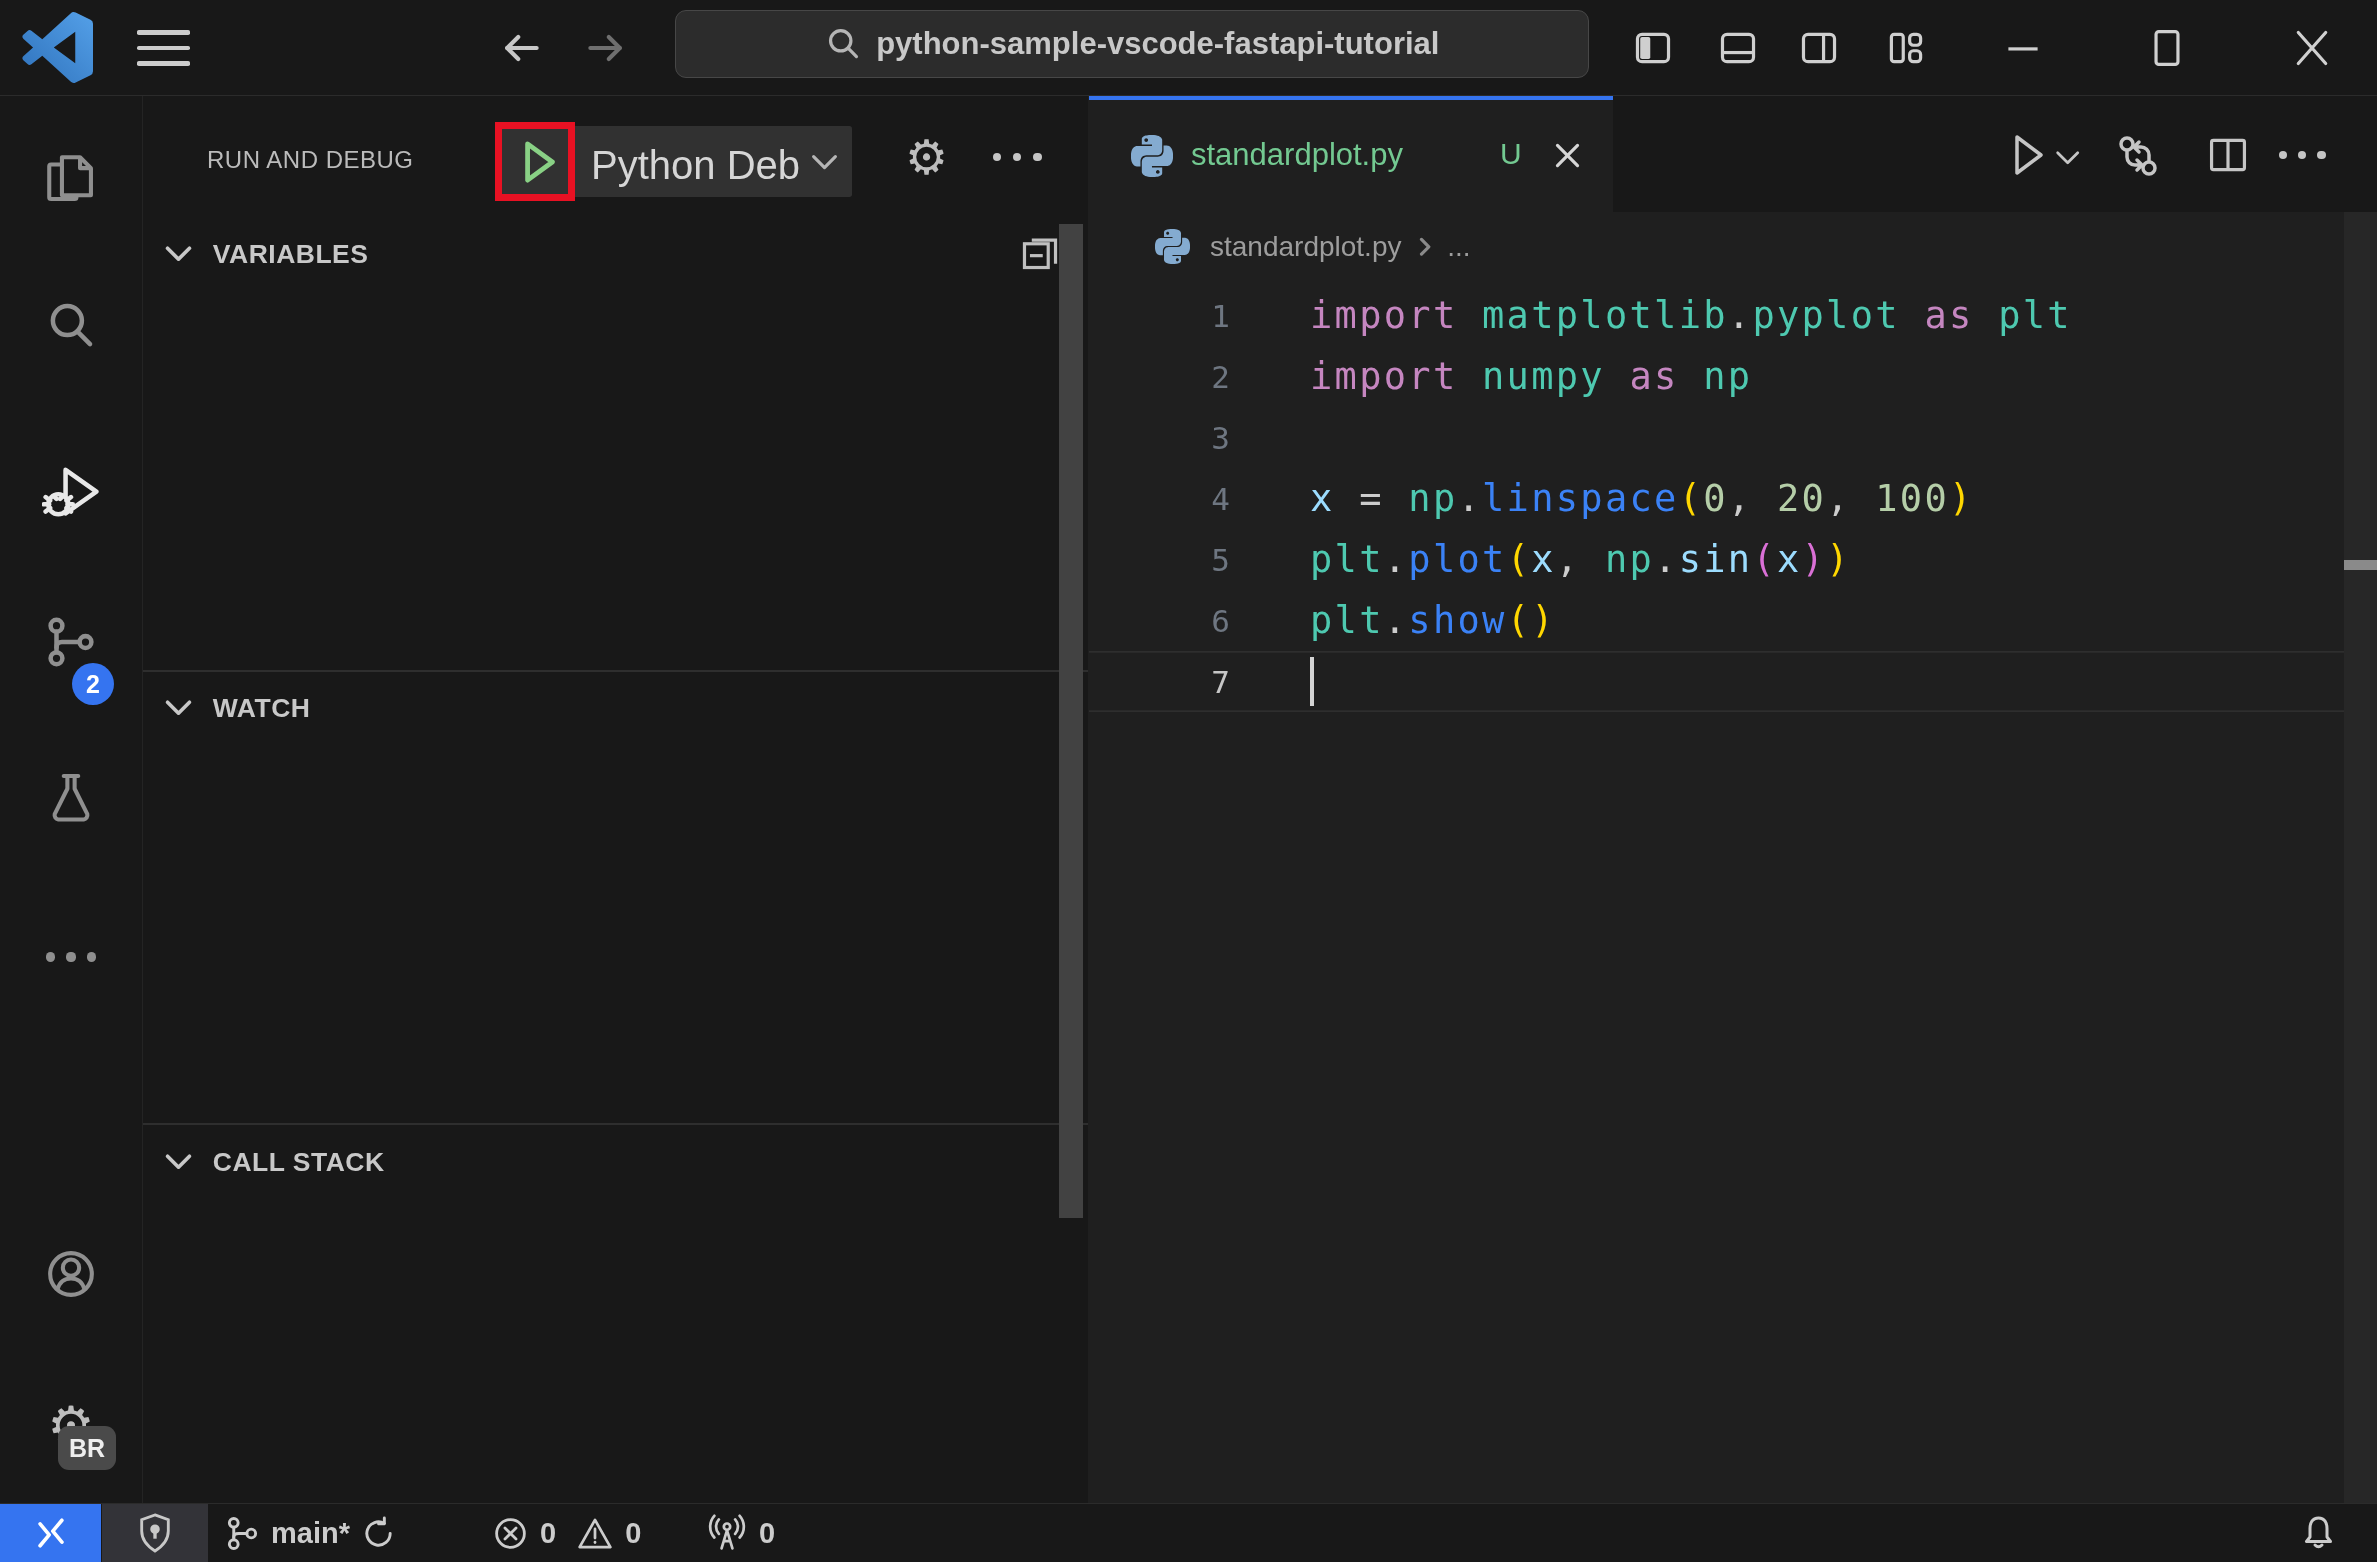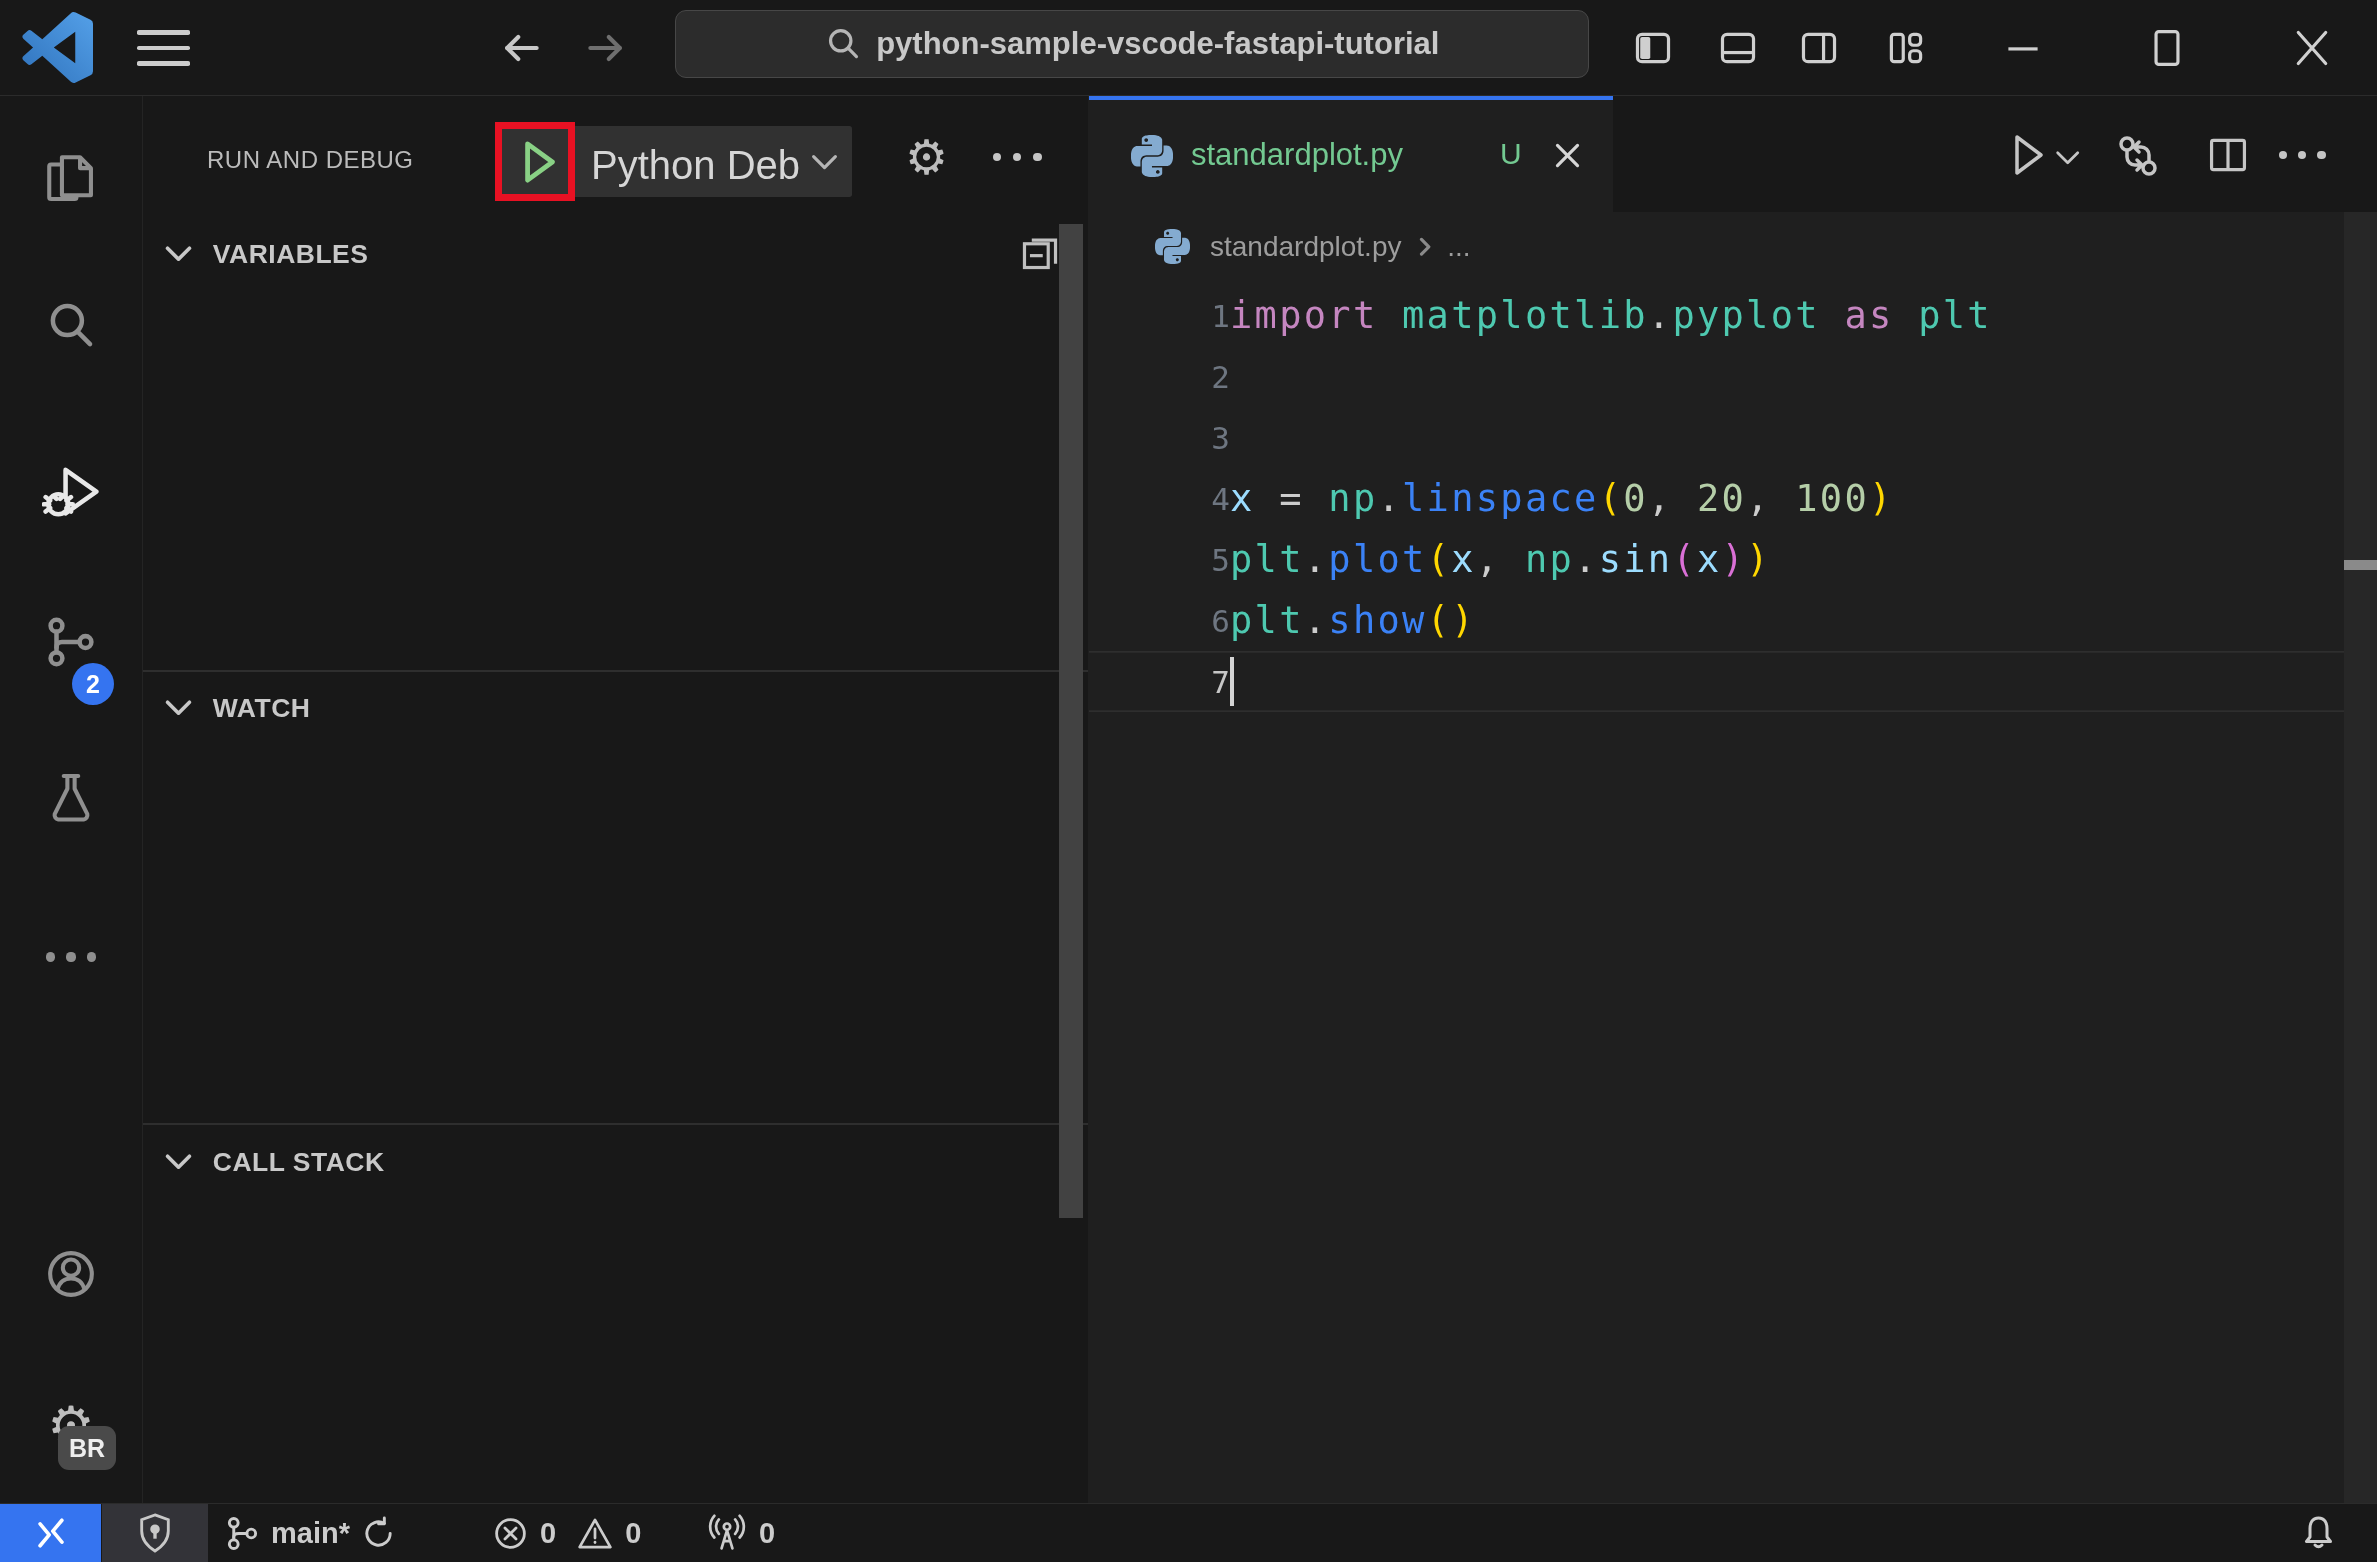--- a/index.html
+++ b/index.html
@@ -51,21 +51,21 @@
   .tab .dirty { position:absolute; left:411px; top:37px; font-size:30px; color:#73c991; }
   .tab .close { position:absolute; left:463px; top:40px; }
   .ed-toolbar { position:absolute; top:0; left:905px; width:384px; height:116px; }
   .breadcrumb { position:absolute; left:0; top:116px; width:1289px; height:69px; display:flex; align-items:center; }
   .breadcrumb .pyicon { margin-left:66px; }
   .breadcrumb .file { margin-left:20px; font-size:28px; color:#9d9d9d; }
   .breadcrumb .sym { margin-left:12.8px; font-size:28px; color:#9d9d9d; }
   .codearea { position:absolute; left:0; top:189px; width:1289px; }
   .codeline { display:flex; height:61px; align-items:center; font-family:"DejaVu Sans Mono", monospace; }
   .codeline .ln { width:141px; text-align:right; font-size:31px; color:#6e7681; flex:none; }
-  .codeline .cd { font-size:37px; letter-spacing:2.3px; white-space:pre; }
+  .codeline .cd { margin-left:80px; font-size:37px; letter-spacing:2.3px; white-space:pre; }
   .codeline.current { box-shadow: inset 0 1.8px 0 #2e2e2e, inset 0 -1.8px 0 #2e2e2e; }
   .codeline.current .ln { color:#c6c6c6; }
   .cursor { display:inline-block; width:3.7px; height:49px; background:#d4d4d4; vertical-align:middle; }
   .c-kw{color:#c586c0}.c-mod{color:#4ec9b0}.c-fn{color:#3b82f6}.c-var{color:#9cdcfe}.c-num{color:#b5cea8}.c-op{color:#cccccc}.c-b1{color:#ffd700}.c-b2{color:#da70d6}
   .ovr-strip { position:absolute; left:1255px; top:116px; width:34px; height:1291px; background:#272727; }
   .ovr-marker { position:absolute; left:1255px; top:464px; width:34px; height:10px; background:#8a8a8a; }
 
   
   .statusbar { position:absolute; left:0; top:1503px; width:2377px; height:59px; background:#181818; border-top:0.9px solid #2b2b2b; font-size:29px; color:#cccccc;font-weight:bold; }
   .sb-item { position:absolute; top:0; height:58px; display:flex; align-items:center; gap:11px; white-space:nowrap; }
@@ -314,20 +314,21 @@
       <span class="sym">...</span>
     </div>
 
     <div class="codearea">
         <div class="codeline">
           <span class="ln">1</span>
           <span class="cd"><span class="c-kw">import</span><span class="c-op"> </span><span class="c-mod">matplotlib</span><span class="c-op">.</span><span class="c-mod">pyplot</span><span class="c-op"> </span><span class="c-kw">as</span><span class="c-op"> </span><span class="c-mod">plt</span></span>
         </div>
         <div class="codeline">
           <span class="ln">2</span>
+          <span class="cd"><span class="c-kw">import</span><span class="c-op"> </span><span class="c-mod">numpy</span><span class="c-op"> </span><span class="c-kw">as</span><span class="c-op"> </span><span class="c-mod">np</span></span>
         </div>
         <div class="codeline">
           <span class="ln">3</span>
           <span class="cd"></span>
         </div>
         <div class="codeline">
           <span class="ln">4</span>
           <span class="cd"><span class="c-var">x</span><span class="c-op"> = </span><span class="c-mod">np</span><span class="c-op">.</span><span class="c-fn">linspace</span><span class="c-b1">(</span><span class="c-num">0</span><span class="c-op">, </span><span class="c-num">20</span><span class="c-op">, </span><span class="c-num">100</span><span class="c-b1">)</span></span>
         </div>
         <div class="codeline">

